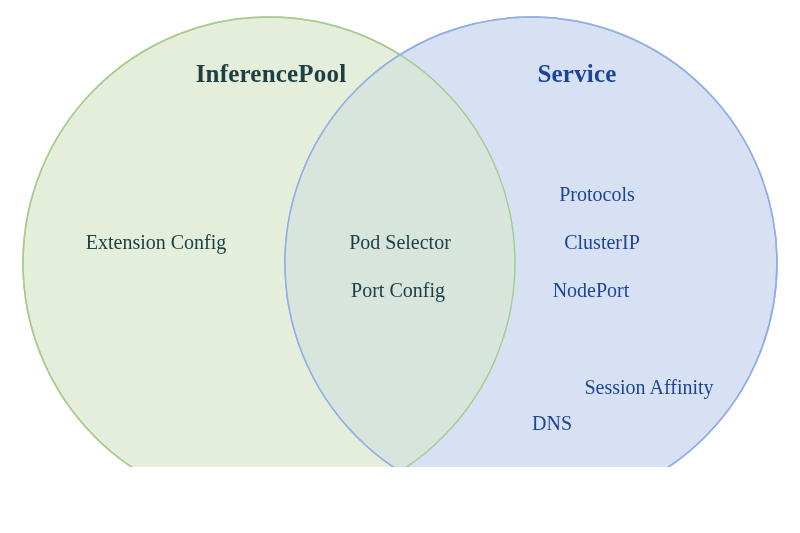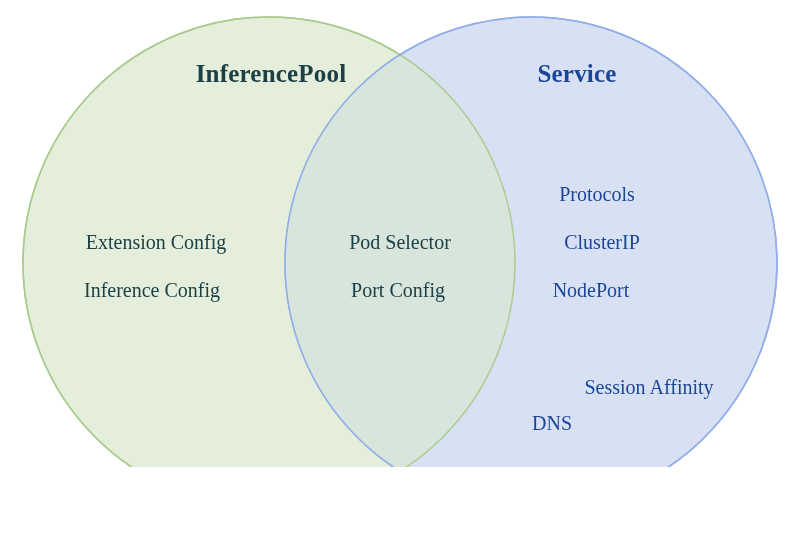--- a/index.html
+++ b/index.html
@@ -54,21 +54,20 @@
     <circle cx="531" cy="263" r="246" clip-path="url(#leftCircleClip)" fill="#d7e5dc"></circle>
     <circle cx="269" cy="263" r="246" fill="none" stroke-width="1.5" stroke="#a9cc8e"></circle>
     <circle cx="531" cy="263" r="246" fill="none" stroke-width="1.5" stroke="#92aee8"></circle>
   </svg>
 
   <div class="label title teal-text pos-title-left">InferencePool</div>
 
   <div class="label title blue-text pos-title-right">Service</div>
 
   <div class="label teal-text pos-left-0">Extension Config</div>
-  <div class="label teal-text pos-left-1">Inference Config</div>
 
   <div class="label teal-text pos-mid-0">Pod Selector</div>
   <div class="label teal-text pos-mid-1">Port Config</div>
 
   <div class="label blue-text pos-right-1">Protocols</div>
   <div class="label blue-text pos-right-2">ClusterIP</div>
   <div class="label blue-text pos-right-3">NodePort</div>
   <div class="label blue-text pos-right-5">Session Affinity</div>
   <div class="label blue-text pos-right-6">DNS</div>
 

